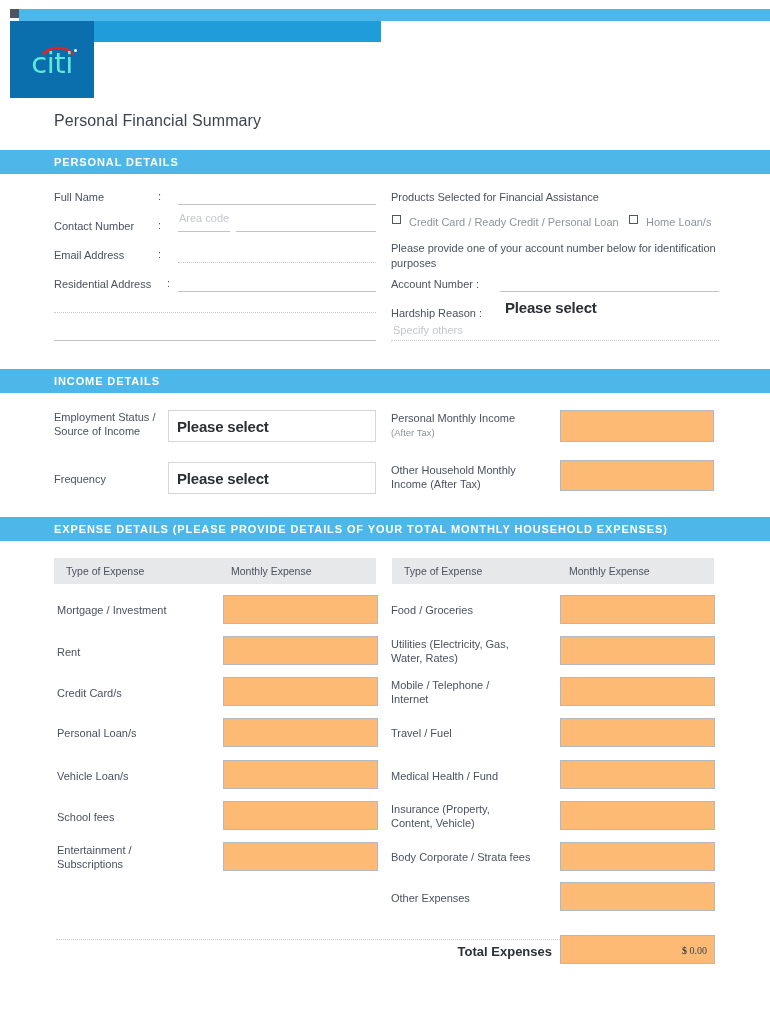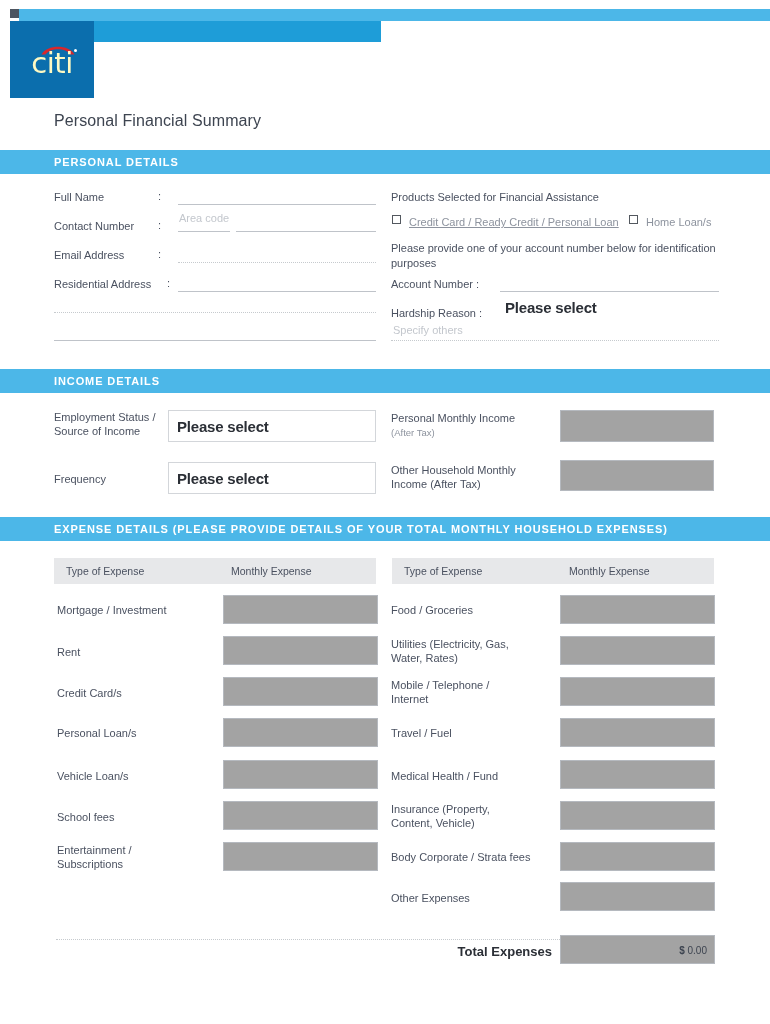--- a/index.html
+++ b/index.html
@@ -53,21 +53,21 @@
   }
   .logo-word {
     position: absolute;
     left: 0; top: 28px;
     width: 84px;
     text-align: center;
     font-family: "DejaVu Sans", sans-serif;
     font-size: 29px;
     font-weight: 400;
     letter-spacing: -0.5px;
-    color: #fef9c3;
+    color: #5eead4;
     line-height: 1;
   }
   .logo-arc {
     position: absolute;
     left: 30px; top: 21px;
     width: 36px; height: 14px;
   }
   .logo-dot {
     position: absolute;
     left: 64px; top: 28px;
@@ -166,22 +166,23 @@
     font-size: 15px;
     font-weight: 700;
     color: #2b2f36;
     letter-spacing: -0.2px;
   }
 
   
   .inp {
     position: absolute;
     border: 1px solid #b5b9bf;
-    background: #a3a3a3;
+    background: #fdba74;
     box-sizing: border-box;
+    font-family: Liberation Serif, serif;
   }
   .inp .inp-val {
     position: absolute;
     right: 7px; top: 50%;
     transform: translateY(-50%);
     font-size: 10px;
     color: #3d4450;
   }
   .inp .inp-val b {
     font-weight: 700;
@@ -250,21 +251,21 @@
 
 <div class="lbl" style="left:54px; top:277px;">Residential Address</div>
 <div class="colon" style="left:167px; top:277px;">:</div>
 <div class="rule" style="left:178px; top:291px; width:198px;"></div>
 <div class="rule-dot" style="left:54px; top:312px; width:322px;"></div>
 <div class="rule" style="left:54px; top:340px; width:322px;"></div>
 
 <div class="lbl" style="left:391px; top:190px;">Products Selected for Financial Assistance</div>
 
 <div class="cb" style="left:392px; top:215px;"></div>
-<div class="lbl lbl-muted" style="left:409px; top:215px;text-decoration:underline;">Credit Card / Ready Credit / Personal Loan</div>
+<div class="lbl lbl-muted" style="left:409px; top:215px;">Credit Card / Ready Credit / Personal Loan</div>
 
 <div class="cb" style="left:629px; top:215px;"></div>
 <div class="lbl lbl-muted" style="left:646px; top:215px;">Home Loan/s</div>
 
 <div class="lbl" style="left:391px; top:241px; width:328px;">Please provide one of your account number below for identification purposes</div>
 
 <div class="lbl" style="left:391px; top:277px;">Account Number :</div>
 <div class="rule" style="left:500px; top:291px; width:219px;"></div>
 
 <div class="lbl" style="left:391px; top:306px;">Hardship Reason :</div>

